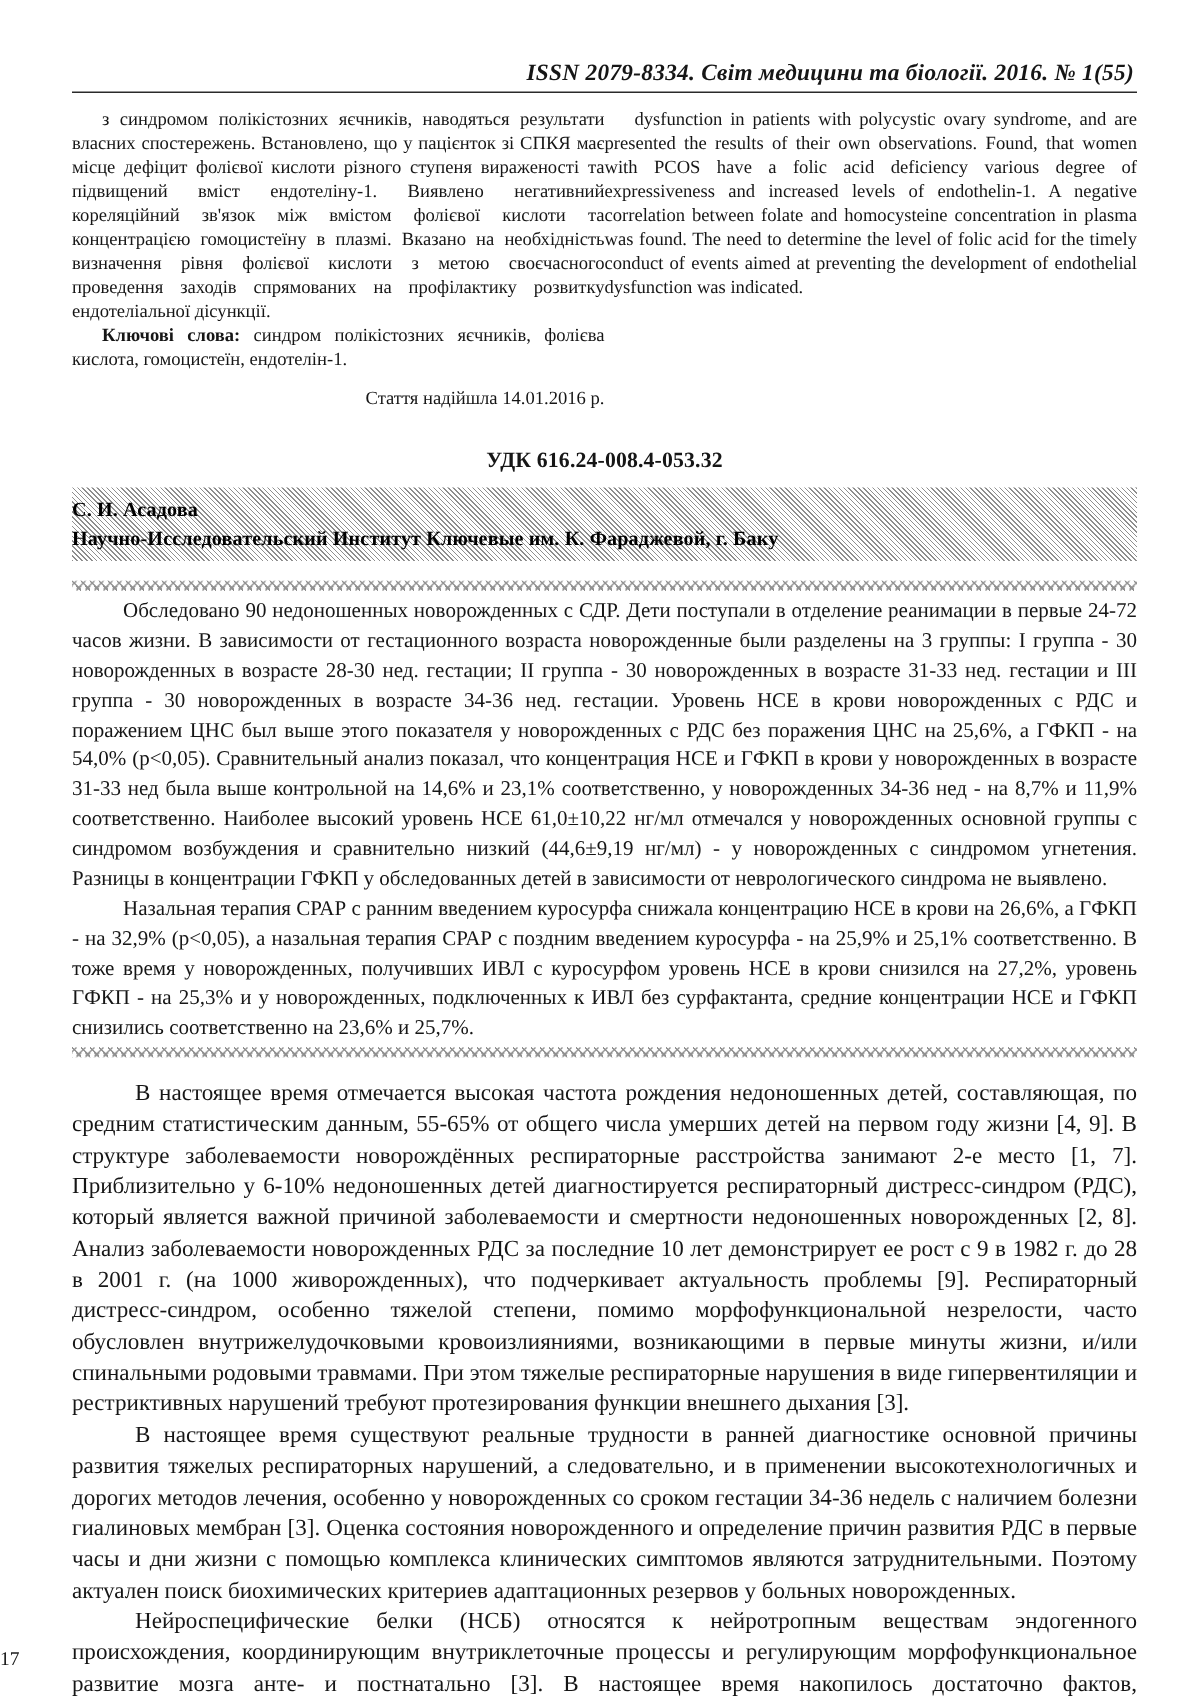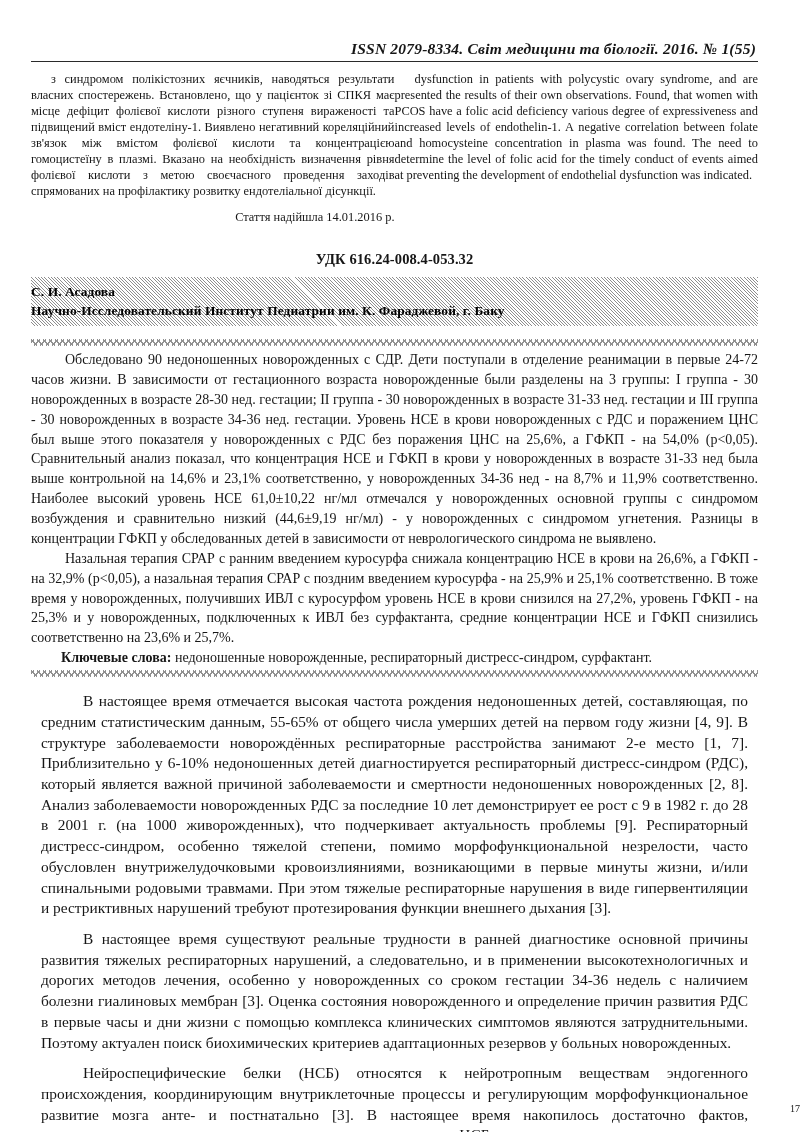--- a/index.html
+++ b/index.html
@@ -12,21 +12,21 @@
     height: 1132px;
     font-family: "Liberation Serif", "DejaVu Serif", serif;
     color: #161616;
     position: relative;
     overflow: hidden;
   }
   .page {
     width: 800px;
     height: 1132px;
     box-sizing: border-box;
-    padding: 40px 42px 0 31px;
+    padding: 40px 42px 0 48px;
     position: relative;
   }
 
   
   .running-head {
     text-align: right;
     font-style: italic;
     font-weight: bold;
     font-size: 15.5px;
     letter-spacing: 0.2px;
@@ -133,71 +133,71 @@
 
   
   .body-text {
     font-size: 15.4px;
     line-height: 1.345;
     text-align: justify;
     text-justify: inter-word;
     margin-top: 14px;
   }
   .body-text p {
-    margin: 10px;
+    margin: 0;
     text-indent: 42px;
   }
 
   
   .folio {
     position: absolute;
     left: 0;
     right: 0;
     bottom: 18px;
-    text-align: right;
-    font-size: 10px;
+    text-align: left;
+    font-size: 13px;
   }
 </style>
 </head>
 <body>
 
 <div class="page">
 
   <div class="running-head">ISSN 2079-8334. Світ медицини та біології. 2016. № 1(55)</div>
   <div class="rule-top"></div>
 
   <div class="two-col">
 
     <div class="col">
       <p class="indent">з синдромом полікістозних яєчників, наводяться результати власних спостережень. Встановлено, що у пацієнток зі СПКЯ має місце дефіцит фолієвої кислоти різного ступеня вираженості та підвищений вміст ендотеліну-1. Виявлено негативний кореляційний зв'язок між вмістом фолієвої кислоти та концентрацією гомоцистеїну в плазмі. Вказано на необхідність визначення рівня фолієвої кислоти з метою своєчасного проведення заходів спрямованих на профілактику розвитку ендотеліальної дісункції.</p>
+      <p class="indent"><span class="kw-label">Ключові слова:</span><span> синдром полікістозних яєчників, фолієва кислота, гомоцистеїн, ендотелін-1.</span></p>
       <p class="right">Стаття надійшла 14.01.2016 р.</p>
     </div>
 
     <div class="col">
       <p class="indent">dysfunction in patients with polycystic ovary syndrome, and are presented the results of their own observations. Found, that women with PCOS have a folic acid deficiency various degree of expressiveness and increased levels of endothelin-1. A negative correlation between folate and homocysteine concentration in plasma was found. The need to determine the level of folic acid for the timely conduct of events aimed at preventing the development of endothelial dysfunction was indicated.</p>
     </div>
 
   </div>
 
   <div class="udc">УДК 616.24-008.4-053.32</div>
 
   <div class="author-band">
     <div class="line">С. И. Асадова</div>
-    <div class="line">Научно-Исследовательский Институт Педиатрии им. К. Фараджевой, г. Баку</div>
+    <div class="line">Научно-Исследовательский Институт Ключевые им. К. Фараджевой, г. Баку</div>
   </div>
 
   <div class="article-title">
   </div>
 
   <div class="zigzag"></div>
 
   <div class="abstract">
     <p>Обследовано 90 недоношенных новорожденных с СДР. Дети поступали в отделение реанимации в первые 24-72 часов жизни. В зависимости от гестационного возраста новорожденные были разделены на 3 группы: I группа - 30 новорожденных в возрасте 28-30 нед. гестации; II группа - 30 новорожденных в возрасте 31-33 нед. гестации и III группа - 30 новорожденных в возрасте 34-36 нед. гестации. Уровень НСЕ в крови новорожденных с РДС и поражением ЦНС был выше этого показателя у новорожденных с РДС без поражения ЦНС на 25,6%, а ГФКП - на 54,0% (p&lt;0,05). Сравнительный анализ показал, что концентрация НСЕ и ГФКП в крови у новорожденных в возрасте 31-33 нед была выше контрольной на 14,6% и 23,1% соответственно, у новорожденных 34-36 нед - на 8,7% и 11,9% соответственно. Наиболее высокий уровень НСЕ 61,0±10,22 нг/мл отмечался у новорожденных основной группы с синдромом возбуждения и сравнительно низкий (44,6±9,19 нг/мл) - у новорожденных с синдромом угнетения. Разницы в концентрации ГФКП у обследованных детей в зависимости от неврологического синдрома не выявлено.</p>
     <p>Назальная терапия СРАР с ранним введением куросурфа снижала концентрацию НСЕ в крови на 26,6%, а ГФКП - на 32,9% (p&lt;0,05), а назальная терапия СРАР с поздним введением куросурфа - на 25,9% и 25,1% соответственно. В тоже время у новорожденных, получивших ИВЛ с куросурфом уровень НСЕ в крови снизился на 27,2%, уровень ГФКП - на 25,3% и у новорожденных, подключенных к ИВЛ без сурфактанта, средние концентрации НСЕ и ГФКП снизились соответственно на 23,6% и 25,7%.</p>
-    <p class="kw"><span class="kw-label">Ключевые слова:</span><span> недоношенные новорожденные, респираторный дистресс-синдром, сурфактант.</span></p>
   </div>
 
   <div class="zigzag"></div>
 
   <div class="body-text">
     <p>В настоящее время отмечается высокая частота рождения недоношенных детей, составляющая, по средним статистическим данным, 55-65% от общего числа умерших детей на первом году жизни [4, 9]. В структуре заболеваемости новорождённых респираторные расстройства занимают 2-е место [1, 7]. Приблизительно у 6-10% недоношенных детей диагностируется респираторный дистресс-синдром (РДС), который является важной причиной заболеваемости и смертности недоношенных новорожденных [2, 8]. Анализ заболеваемости новорожденных РДС за последние 10 лет демонстрирует ее рост с 9 в 1982 г. до 28 в 2001 г. (на 1000 живорожденных), что подчеркивает актуальность проблемы [9]. Респираторный дистресс-синдром, особенно тяжелой степени, помимо морфофункциональной незрелости, часто обусловлен внутрижелудочковыми кровоизлияниями, возникающими в первые минуты жизни, и/или спинальными родовыми травмами. При этом тяжелые респираторные нарушения в виде гипервентиляции и рестриктивных нарушений требуют протезирования функции внешнего дыхания [3].</p>
     <p>В настоящее время существуют реальные трудности в ранней диагностике основной причины развития тяжелых респираторных нарушений, а следовательно, и в применении высокотехнологичных и дорогих методов лечения, особенно у новорожденных со сроком гестации 34-36 недель с наличием болезни гиалиновых мембран [3]. Оценка состояния новорожденного и определение причин развития РДС в первые часы и дни жизни с помощью комплекса клинических симптомов являются затруднительными. Поэтому актуален поиск биохимических критериев адаптационных резервов у больных новорожденных.</p>
     <p>Нейроспецифические белки (НСБ) относятся к нейротропным веществам эндогенного происхождения, координирующим внутриклеточные процессы и регулирующим морфофункциональное развитие мозга анте- и постнатально [3]. В настоящее время накопилось достаточно фактов, свидетельствующих о теоретическом и практическом значении НСБ в</p>
   </div>
 

